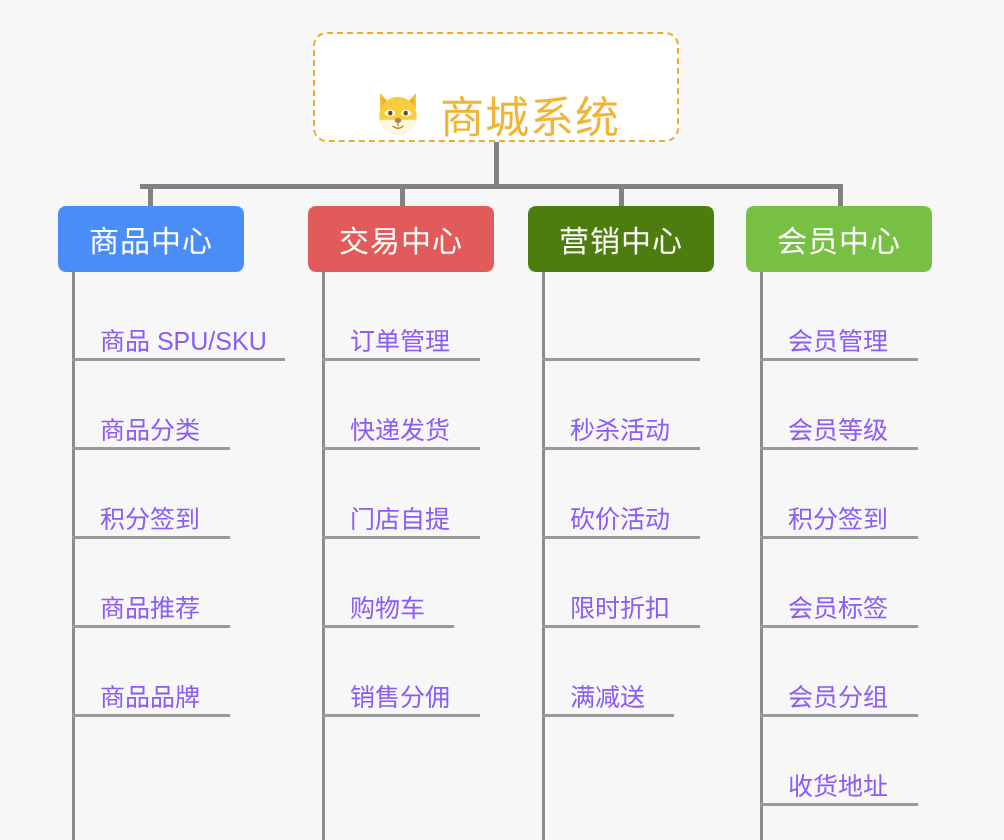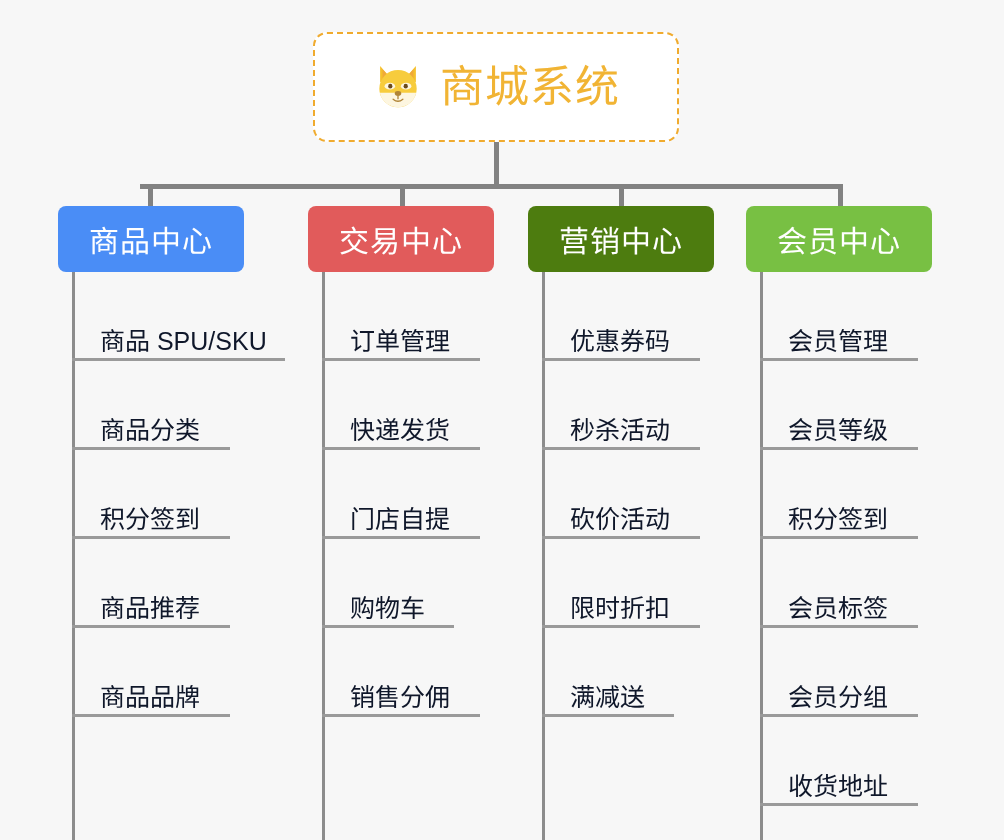--- a/index.html
+++ b/index.html
@@ -114,21 +114,21 @@
     display: flex;
     align-items: flex-end;
     justify-content: flex-start;
   }
   .leaf-label {
     position: relative;
     display: inline-block;
     padding: 0 10px 6px 28px;
     font-size: 25px;
     line-height: 1.1;
-    color: #0f172a;
+    color: #8b5cf6;
     white-space: nowrap;
   }
   .leaf-rule {
     position: absolute;
     left: 0;
     bottom: 0;
     height: 3px;
     background: #9a9a9a;
   }
 
@@ -136,21 +136,21 @@
   .c-blue   { background: #4a8df6; }
   .c-red    { background: #e15b5b; }
   .c-orange { background: #eaa839; }
   .c-green  { background: #78c043; }
 </style>
 </head>
 <body style="background: rgb(247, 247, 247);">
 
 <div id="mindmap">
 
-  <div class="root-node" style="border-color: rgb(240, 171, 46); background: rgb(255, 255, 255);">
+  <div class="root-node" style="border-color: rgb(240, 171, 46); background: rgb(255, 255, 255); align-items: flex-end;">
     <svg class="root-emoji" viewBox="0 0 64 64" aria-hidden="true">
       <path d="M10 6 L10 26 L22 20 Z" fill="#f5c02c"></path>
       <path d="M54 6 L54 26 L42 20 Z" fill="#f5c02c"></path>
       <path d="M13 10 L13 23 L21 19 Z" fill="#f0a93a"></path>
       <path d="M51 10 L51 23 L43 19 Z" fill="#f0a93a"></path>
       <circle cx="32" cy="34" r="23" fill="#f7cc3d"></circle>
       <path d="M9 36 a23 23 0 0 0 46 0 a23 23 0 0 1 -46 0 Z" fill="#f7cc3d"></path>
       <path d="M32 57 A23 23 0 0 1 9.6 39 L54.4 39 A23 23 0 0 1 32 57 Z" fill="#fdf6e0"></path>
       <ellipse cx="22" cy="31" rx="6.5" ry="4.2" fill="#fdf6e0"></ellipse>
       <ellipse cx="42" cy="31" rx="6.5" ry="4.2" fill="#fdf6e0"></ellipse>
@@ -225,21 +225,20 @@
       </div>
     </div>
     <div class="conn conn-drop" style="left: 619px; background: rgb(130, 130, 130);"></div>
     <div class="branch" style="left: 528px; width: 186px;">
       <div class="branch-header c-orange" style="background: #4d7c0f;">
         <span>营销中心</span>
       </div>
       <div class="branch-body">
         <div class="branch-spine" style="height: 586px;"></div>
         <div class="leaf">
-          <span class="leaf-label">优惠券码</span>
           <div class="leaf-rule" style="width: 158px;"></div>
         </div>
         <div class="leaf">
           <span class="leaf-label">秒杀活动</span>
           <div class="leaf-rule" style="width: 158px;"></div>
         </div>
         <div class="leaf">
           <span class="leaf-label">砍价活动</span>
           <div class="leaf-rule" style="width: 158px;"></div>
         </div>

